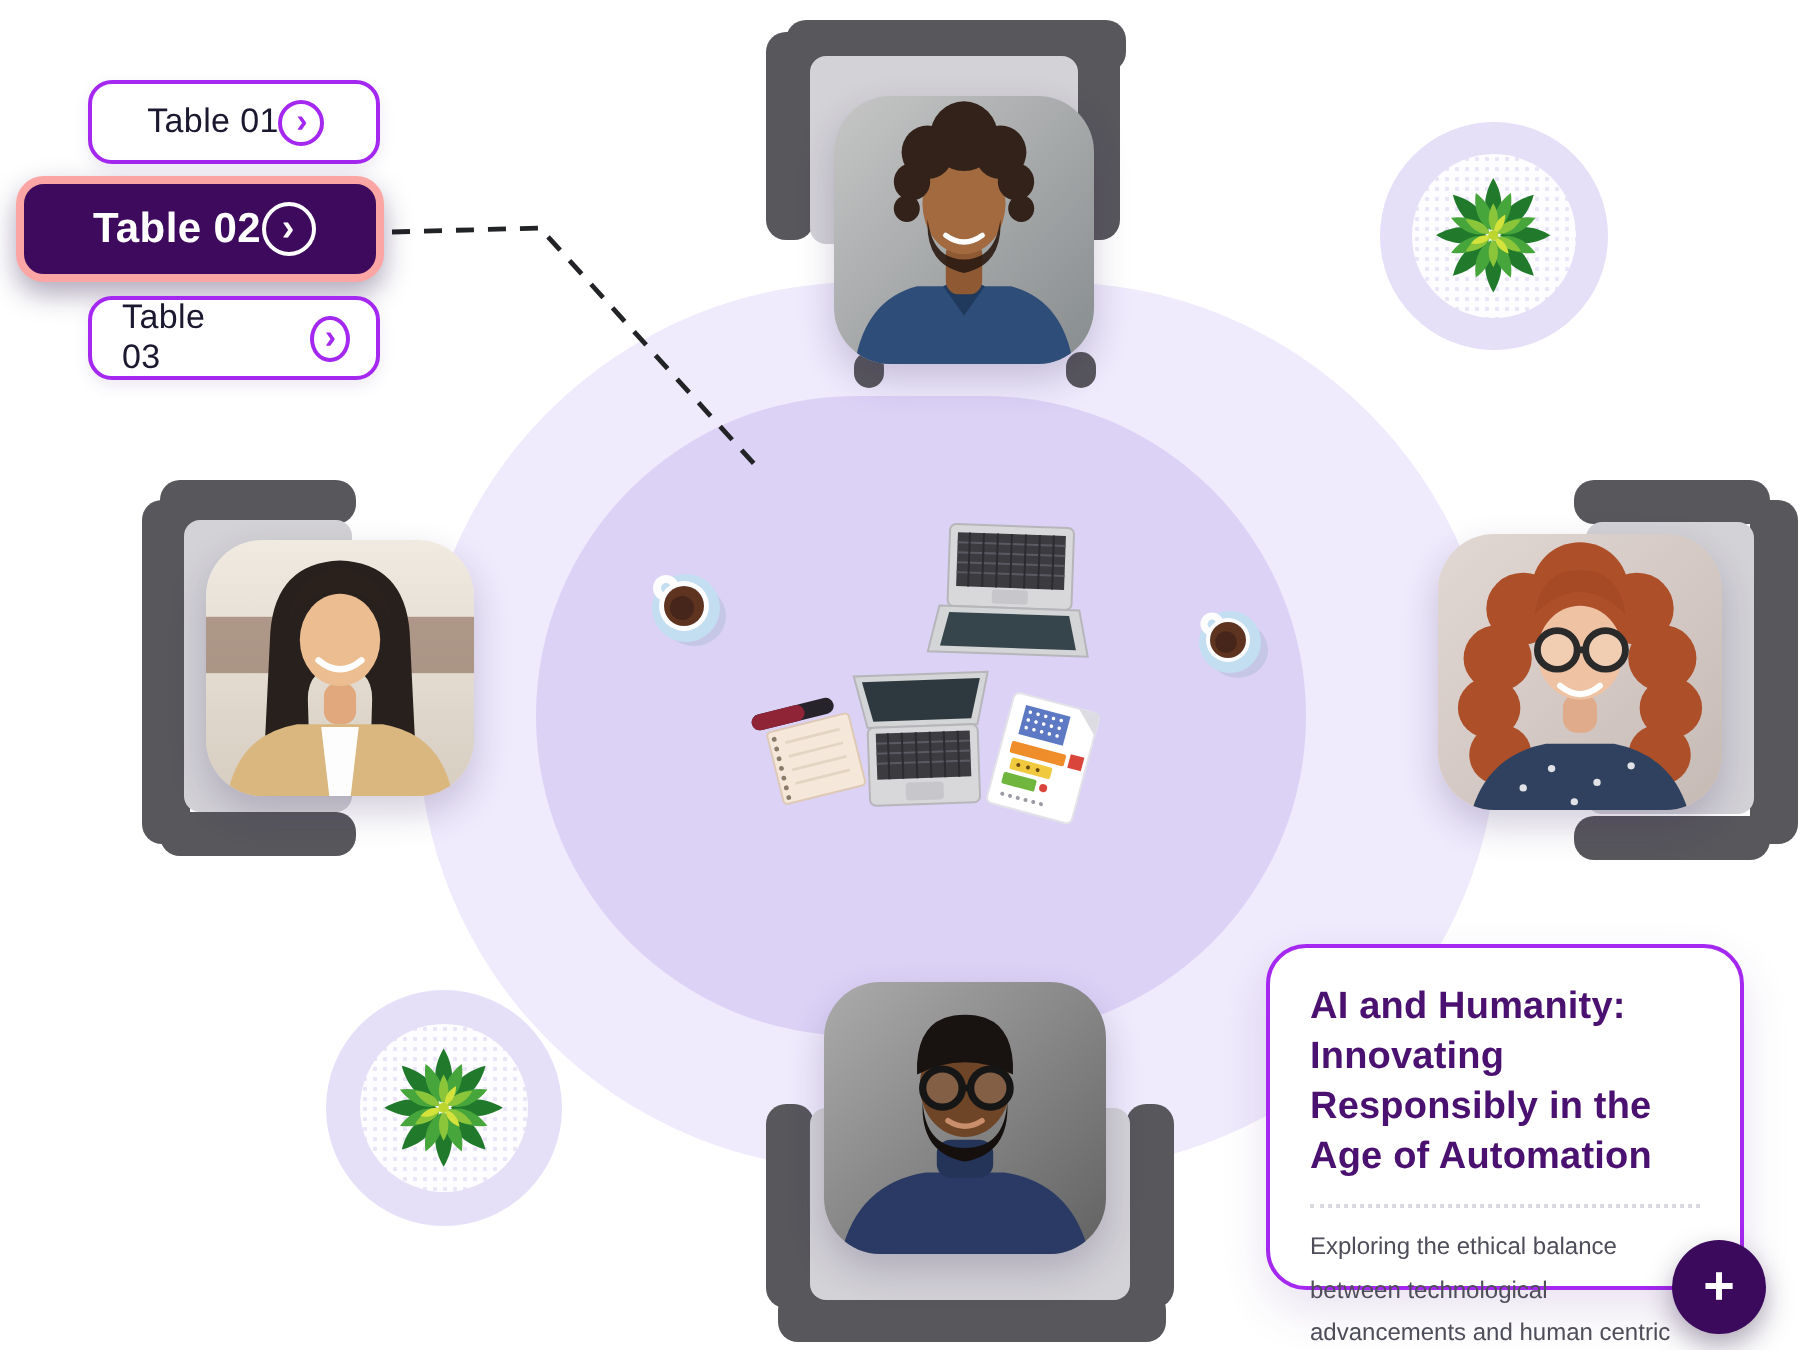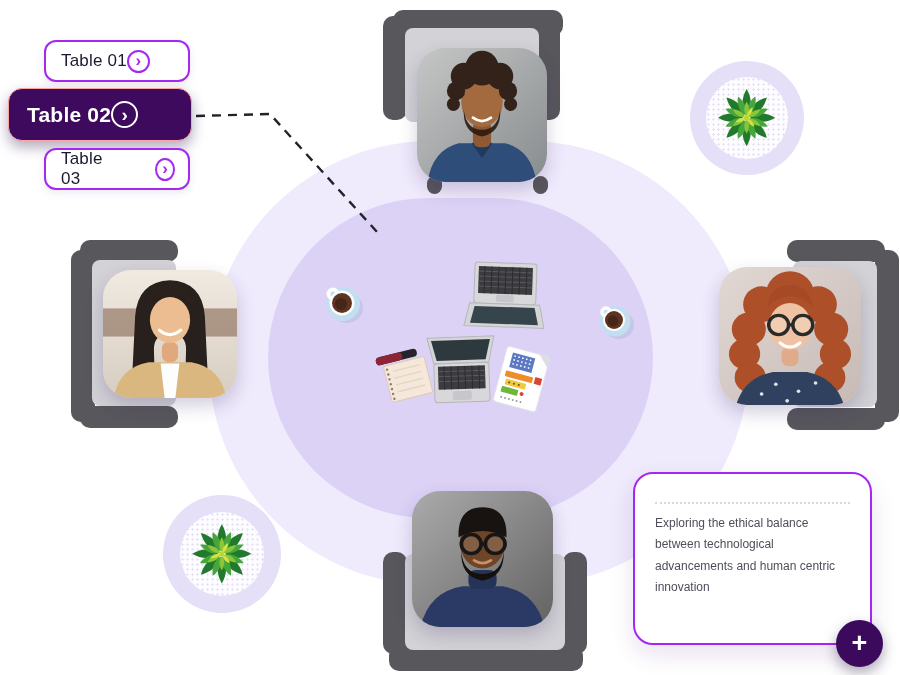--- a/index.html
+++ b/index.html
@@ -18,26 +18,26 @@
   .chair-seat{position:absolute;background:#d3d2d6;border-radius:8px;z-index:2;}
   .photo{position:absolute;border-radius:28px;overflow:hidden;z-index:3;box-shadow:0 8px 18px rgba(55,35,95,.22);cursor:pointer;}
   .photo svg{display:block;width:100%;height:100%;}
 
   
   .plant{border-radius:50%;background:#e5dff7;display:flex;align-items:center;justify-content:center;z-index:3;}
   .plant-inner{width:72%;height:72%;border-radius:50%;background:#fdfdff;background-image:radial-gradient(#e9e5f6 1px,transparent 1.2px);background-size:5px 5px;display:flex;align-items:center;justify-content:center;}
   .plant-inner svg{width:82%;height:82%;}
 
   
-  .pill{display:flex;align-items:center;justify-content:flex-start;background:#fff;border:2px solid #a428f0;border-radius:12px;padding:0 13px 0 15px;z-index:6;cursor:pointer;box-shadow:0 3px 8px rgba(80,40,130,.10);}
+  .pill{display:flex;align-items:center;justify-content:center;background:#fff;border:2px solid #a428f0;border-radius:12px;padding:0 13px 0 15px;z-index:6;cursor:pointer;box-shadow:0 3px 8px rgba(80,40,130,.10);}
   .pill .label{font-size:17px;color:#1b1930;letter-spacing:.2px;}
   .ring{display:flex;align-items:center;justify-content:center;width:23px;height:23px;border:2px solid #a428f0;border-radius:50%;color:#a428f0;font-size:17px;font-weight:bold;line-height:1;padding-bottom:1px;box-sizing:border-box;}
   .pill-1{left:44px;top:40px;width:146px;height:42px;box-sizing:border-box;}
   .pill-3{left:44px;top:148px;width:146px;height:42px;box-sizing:border-box;gap:40px;}
-  .pill-active{left:8px;top:88px;width:184px;height:53px;box-sizing:border-box;background:#3d0a5e;border:1px solid #fca5a5;border-radius:14px;box-shadow:0 6px 14px rgba(30,5,60,.35);padding:0 14px 0 18px;}
+  .pill-active{left:8px;top:88px;width:184px;height:53px;box-sizing:border-box;background:#3d0a5e;border:4px solid #fca5a5;border-radius:14px;box-shadow:0 6px 14px rgba(30,5,60,.35);padding:0 14px 0 18px;}
   .pill-active .label{color:#fff;font-size:21px;font-weight:bold;}
   .pill-active .ring{width:27px;height:27px;border-color:#fff;color:#fff;font-size:19px;}
 
   
   .topic-card{left:633px;top:472px;width:239px;height:173px;box-sizing:border-box;background:#fff;border:2.5px solid #a428f0;border-radius:20px;padding:17px 20px 14px 20px;z-index:7;box-shadow:0 10px 24px rgba(70,20,120,.12);}
   .topic-title{max-width:186px;font-size:19px;line-height:1.32;font-weight:bold;color:#4a1170;letter-spacing:.1px;}
   .topic-divider{border:0;border-top:2px dotted #d8d8de;margin:11px 0 9px 0;}
   .topic-desc{font-size:12px;line-height:1.78;color:#4e4e5a;}
   .plus-btn{left:836px;top:620px;width:47px;height:47px;border-radius:50%;background:#3b0a5c;color:#fff;border:none;display:flex;align-items:center;justify-content:center;font-size:27px;font-weight:bold;z-index:8;cursor:pointer;box-shadow:0 6px 14px rgba(25,5,50,.35);font-family:"Liberation Sans",sans-serif;}
 
@@ -388,18 +388,19 @@
       <span class="label">Table 02</span>
       <span class="ring">›</span>
     </div>
     <div class="abs pill pill-3">
       <span class="label">Table 03</span>
       <span class="ring">›</span>
     </div>
   </nav>
 
   <div class="abs topic-card">
+    <div class="topic-title">AI and Humanity: Innovating Responsibly in the Age of Automation</div>
     <hr class="topic-divider">
     <div class="topic-desc">Exploring the ethical balance between technological advancements and human centric innovation</div>
   </div>
   <button class="abs plus-btn">+</button>
 
 </div>
 
 </body></html>

